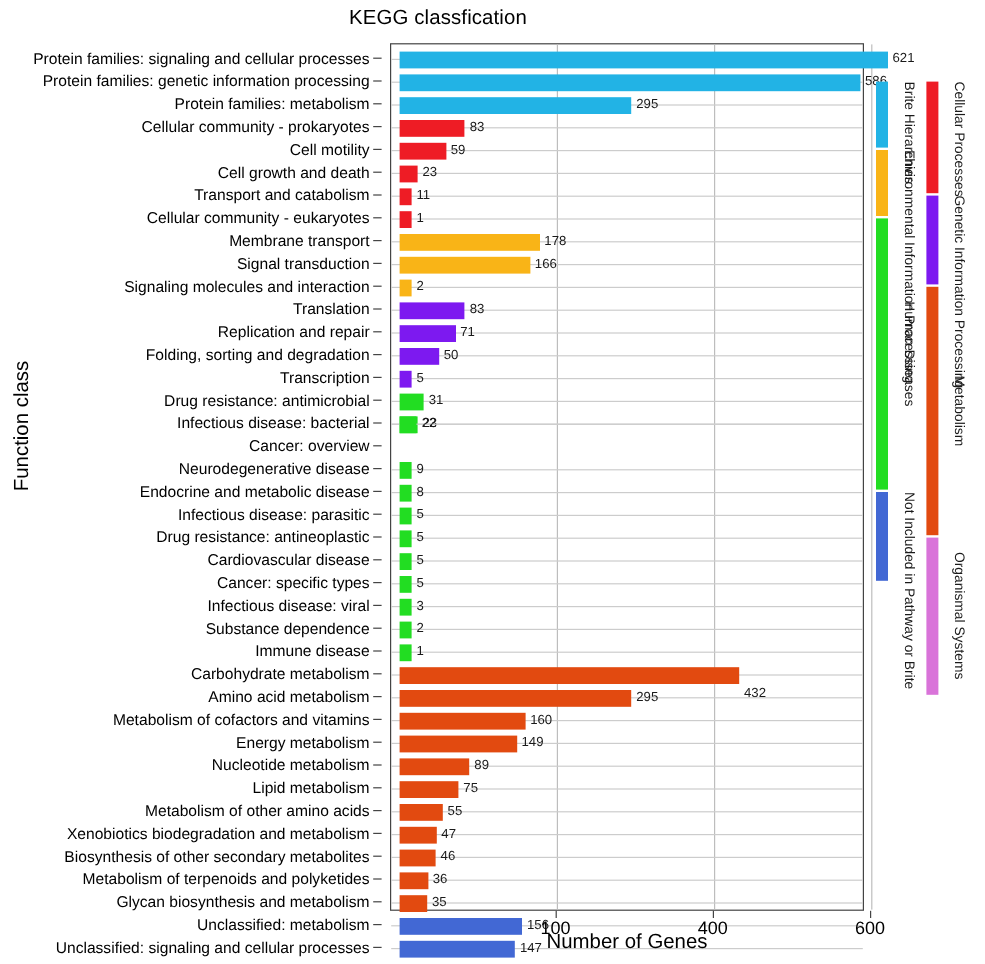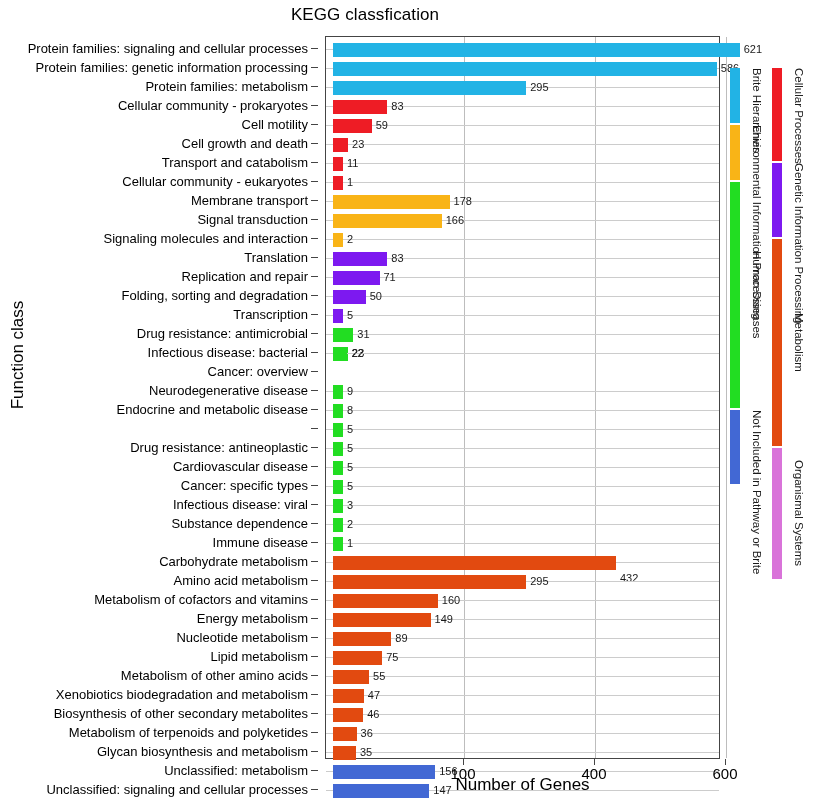--- a/index.html
+++ b/index.html
@@ -230,20 +230,21 @@
       <div class="cat-label" style="top: 288px; margin-left: 30px;">Drug resistance: antimicrobial</div>
       <div class="cat-tick" style="top: 297px;"></div>
       <div class="cat-label" style="top: 307px;">Infectious disease: bacterial</div>
       <div class="cat-tick" style="top: 316px;"></div>
       <div class="cat-label" style="top: 326px;">Cancer: overview</div>
       <div class="cat-tick" style="top: 335px;"></div>
       <div class="cat-label" style="top: 345px;">Neurodegenerative disease</div>
       <div class="cat-tick" style="top: 354px;"></div>
       <div class="cat-label" style="top: 364px;">Endocrine and metabolic disease</div>
       <div class="cat-tick" style="top: 373px;"></div>
+      <div class="cat-label" style="top: 383px;">Infectious disease: parasitic</div>
       <div class="cat-tick" style="top: 392px;"></div>
       <div class="cat-label" style="top: 402px;">Drug resistance: antineoplastic</div>
       <div class="cat-tick" style="top: 411px;"></div>
       <div class="cat-label" style="top: 421px;">Cardiovascular disease</div>
       <div class="cat-tick" style="top: 430px;"></div>
       <div class="cat-label" style="top: 440px; margin-left: 28px;">Cancer: specific types</div>
       <div class="cat-tick" style="top: 449px;"></div>
       <div class="cat-label" style="top: 459px;">Infectious disease: viral</div>
       <div class="cat-tick" style="top: 468px;"></div>
       <div class="cat-label" style="top: 478px;">Substance dependence</div>

